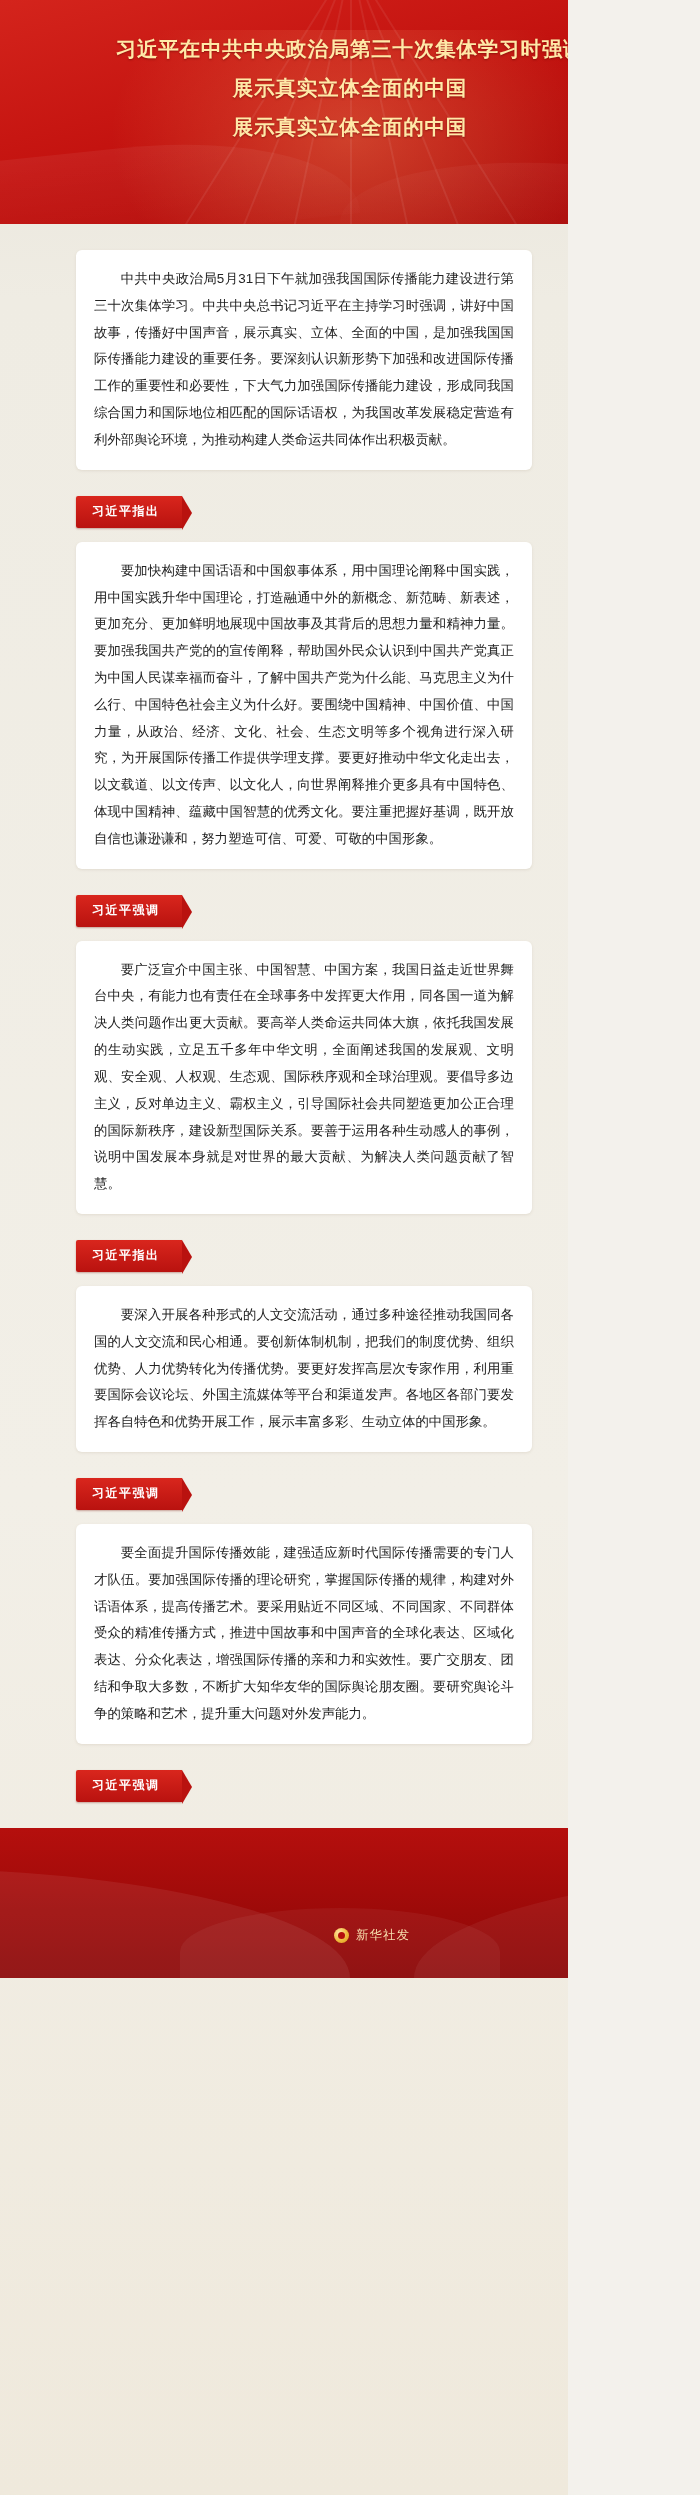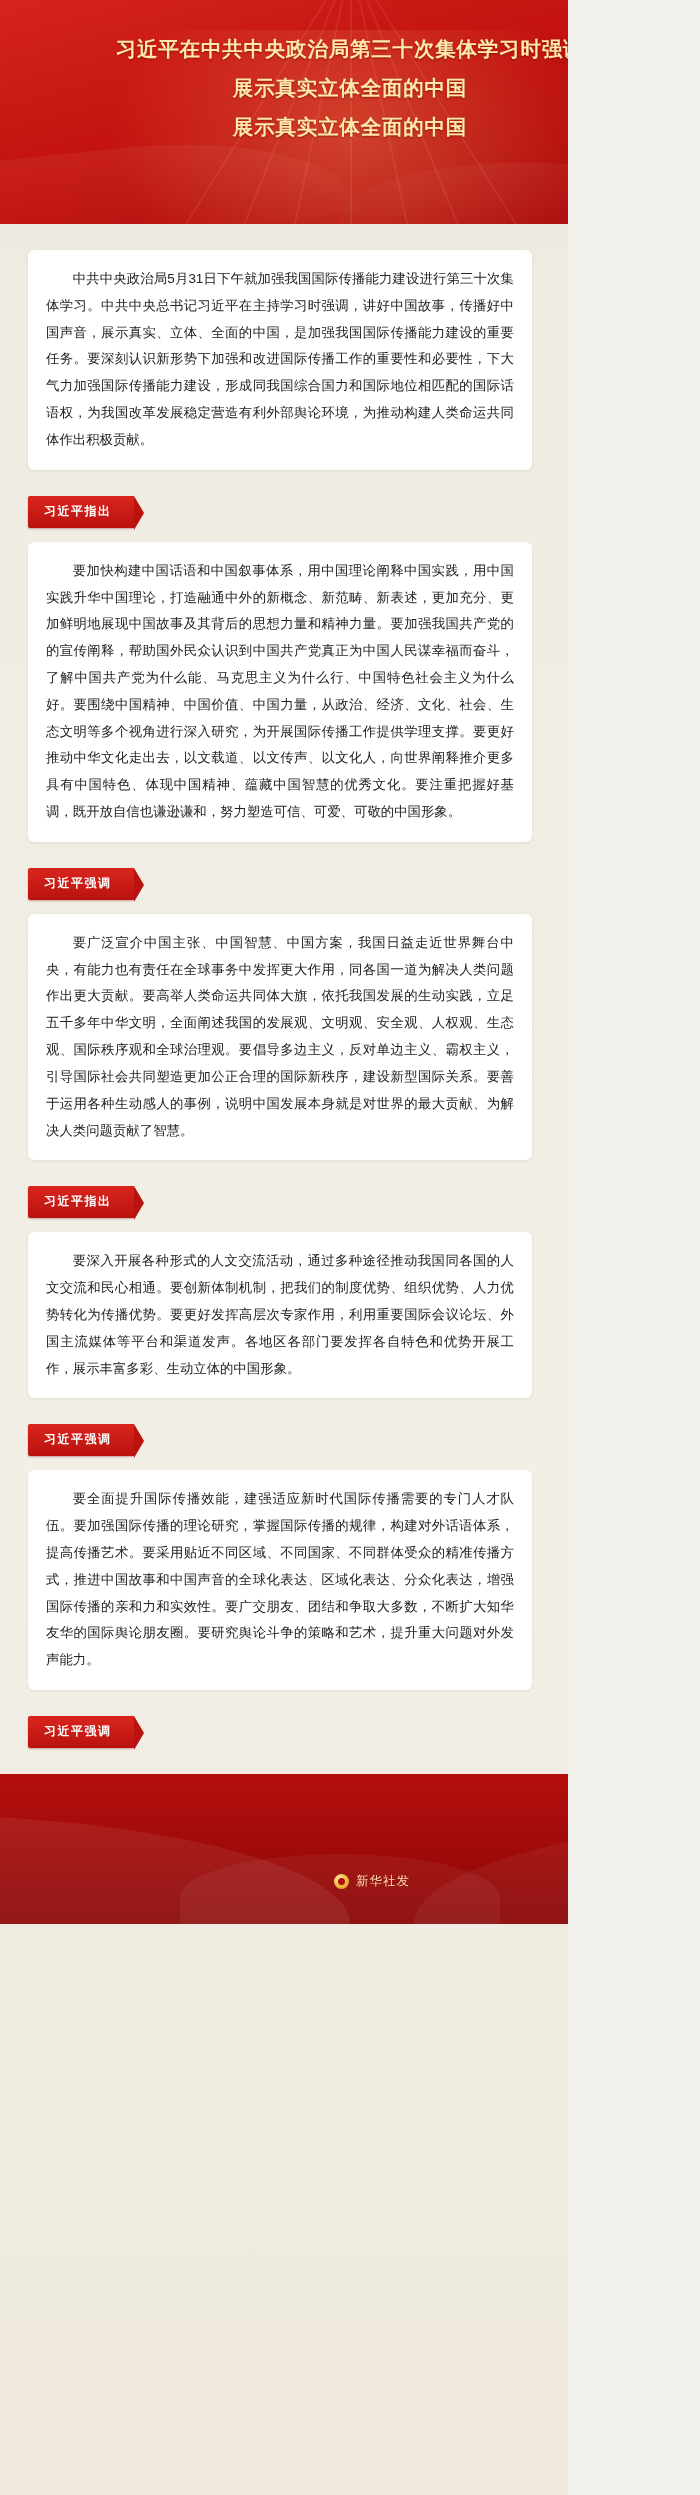--- a/index.html
+++ b/index.html
@@ -80,20 +80,21 @@
     letter-spacing: 0.8px;
     line-height: 1.9;
     text-shadow: 0 1px 2px rgba(90,0,0,0.5);
     white-space: nowrap;
   }
   
   .content {
     position: relative;
     z-index: 2;
     padding: 26px 36px 0 28px;
+    margin-left: 48px;
   }
   .para-card {
     background: #ffffff;
     border-radius: 6px;
     box-shadow: 0 1px 3px rgba(120,100,70,0.13);
     padding: 16px 18px 16px 18px;
     margin-bottom: 20px;
   }
   .para {
     color: #222222;

